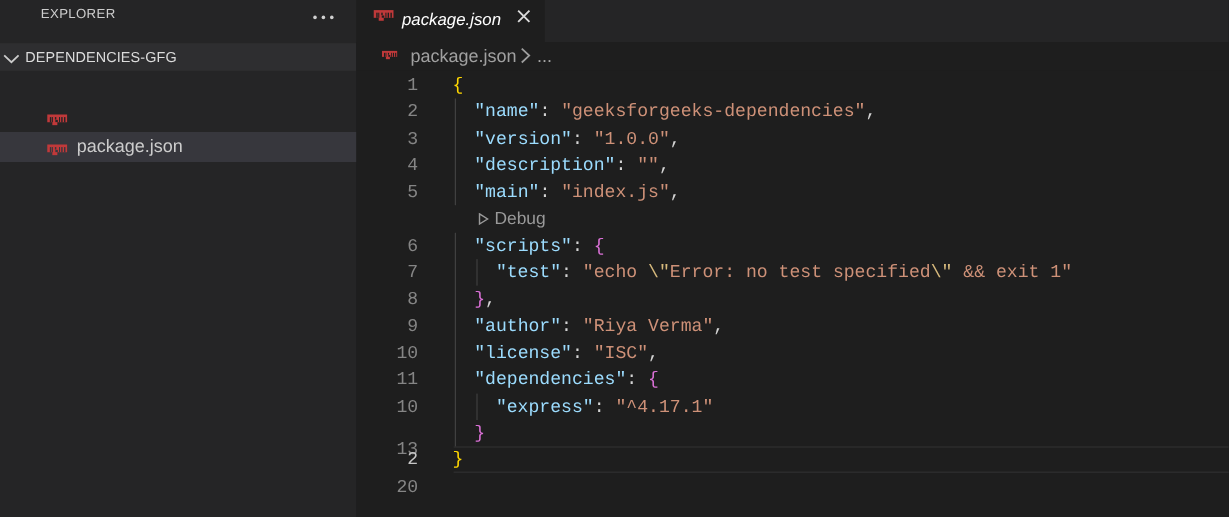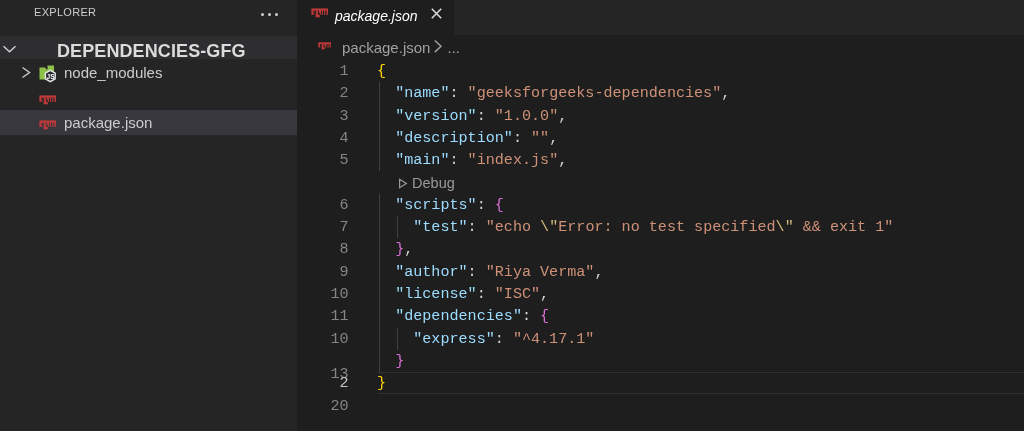--- a/index.html
+++ b/index.html
@@ -5,21 +5,21 @@
   * { margin:0; padding:0; box-sizing:border-box; }
   html,body { width:1024px; height:431px; overflow:hidden; background:#1e1e1e; }
   body { font-family:"Liberation Sans", sans-serif; position:relative; }
   .sidebar { position:absolute; left:0; top:0; width:297px; height:431px; background:#252526; }
   .sb-header { position:absolute; left:0; top:0; width:297px; height:35px; }
   .sb-title { position:absolute; left:19px; top:6px; font-size:11px; color:#cccccc; letter-spacing:0.3px;padding-left:15px; }
   .dots { position:absolute; left:261px; top:12px; width:18px; height:4px; }
   .dots i { position:absolute; top:1px; width:3px; height:3px; border-radius:50%; background:#d0d0d0; }
   .dots i:nth-child(1){left:0} .dots i:nth-child(2){left:7px} .dots i:nth-child(3){left:14px}
   .section { position:absolute; left:0; top:36px; width:297px; height:23px; background:#2e2e30; }
-  .section .label { position:absolute; left:21px; top:4.5px; font-size:18px; font-weight:bold; color:#dcdcdc; letter-spacing:0.1px;margin-left:36px; }
+  .section .label { position:absolute; left:21px; top:4.5px; font-size:12px; font-weight:normal; color:#dcdcdc; letter-spacing:0.1px; }
   .chev-down { position:absolute; left:1.5px; top:7px; }
   .row { position:absolute; left:0; width:297px; height:25.5px; }
   .row .txt { position:absolute; left:64px; top:4.5px; font-size:15px; color:#cccccc; }
   .row.sel { background:#37373d; }
   .r1 { top:59px; } .r2 { top:84.3px; } .r3 { top:109.8px; height:25.5px;}
   .icon { position:absolute; }
 
   
   .editor { position:absolute; left:297px; top:0; width:727px; height:431px; background:#1e1e1e; }
   .tabbar { position:absolute; left:0; top:0; width:727px; height:35px; background:#252526; }
@@ -48,32 +48,20 @@
         <i></i>
         <i></i>
         <i></i>
       </div>
   </div>
   <div class="section">
     <svg class="chev-down" width="15" height="12" viewBox="0 0 15 12">
         <path d="M1.5 3.2 L7.5 8.8 L13.5 3.2" stroke="#cccccc" stroke-width="1.5" fill="none"></path>
       </svg>
     <div class="label">DEPENDENCIES-GFG</div>
-  </div>
-  <div class="row r1">
-    <svg class="icon" style="left:20px;top:7px" width="12" height="13" viewBox="0 0 12 13">
-        <path d="M2.5 1.5 L9.5 6.5 L2.5 11.5" stroke="#c5c5c5" stroke-width="1.5" fill="none"></path>
-      </svg>
-    <svg class="icon" style="left:39px;top:5px" width="22" height="19" viewBox="0 0 22 19">
-      <path d="M0.5 3.5 h5.5 l1.5 2 h7.5 v10 h-14.5 z" fill="#8dc149"></path>
-      <rect x="8.5" y="1.5" width="6.5" height="5" fill="#8dc149"></rect>
-      <polygon points="11.3,6.4 16.2,9.2 16.2,14.9 11.3,17.7 6.4,14.9 6.4,9.2" fill="#23272b" stroke="#e8e8e8" stroke-width="1.4"></polygon>
-      <text x="11.5" y="14.6" font-family="Liberation Sans" font-size="6.5" font-weight="bold" fill="#ffffff" text-anchor="middle">JS</text>
-    </svg>
-    <div class="txt">node_modules</div>
   </div>
   <div class="row r2">
     <svg class="icon" style="left:38.5px;top:10.5px" width="17.6" height="10.8" viewBox="0 0 18 11">
       <rect x="0.4" y="0.4" width="17.2" height="6.6" fill="#c0393a"></rect>
       <rect x="4.7" y="6" width="4.3" height="3.5" fill="#c0393a"></rect>
       <g fill="#252526">
       <rect x="2.6" y="2.6" width="1.2" height="4.4"></rect>
       <rect x="4.3" y="2.6" width="0.9" height="4.4"></rect>
       <rect x="6.9" y="2.6" width="1.2" height="2.1"></rect>
       <rect x="7.3" y="5" width="2.1" height="1.9"></rect>

